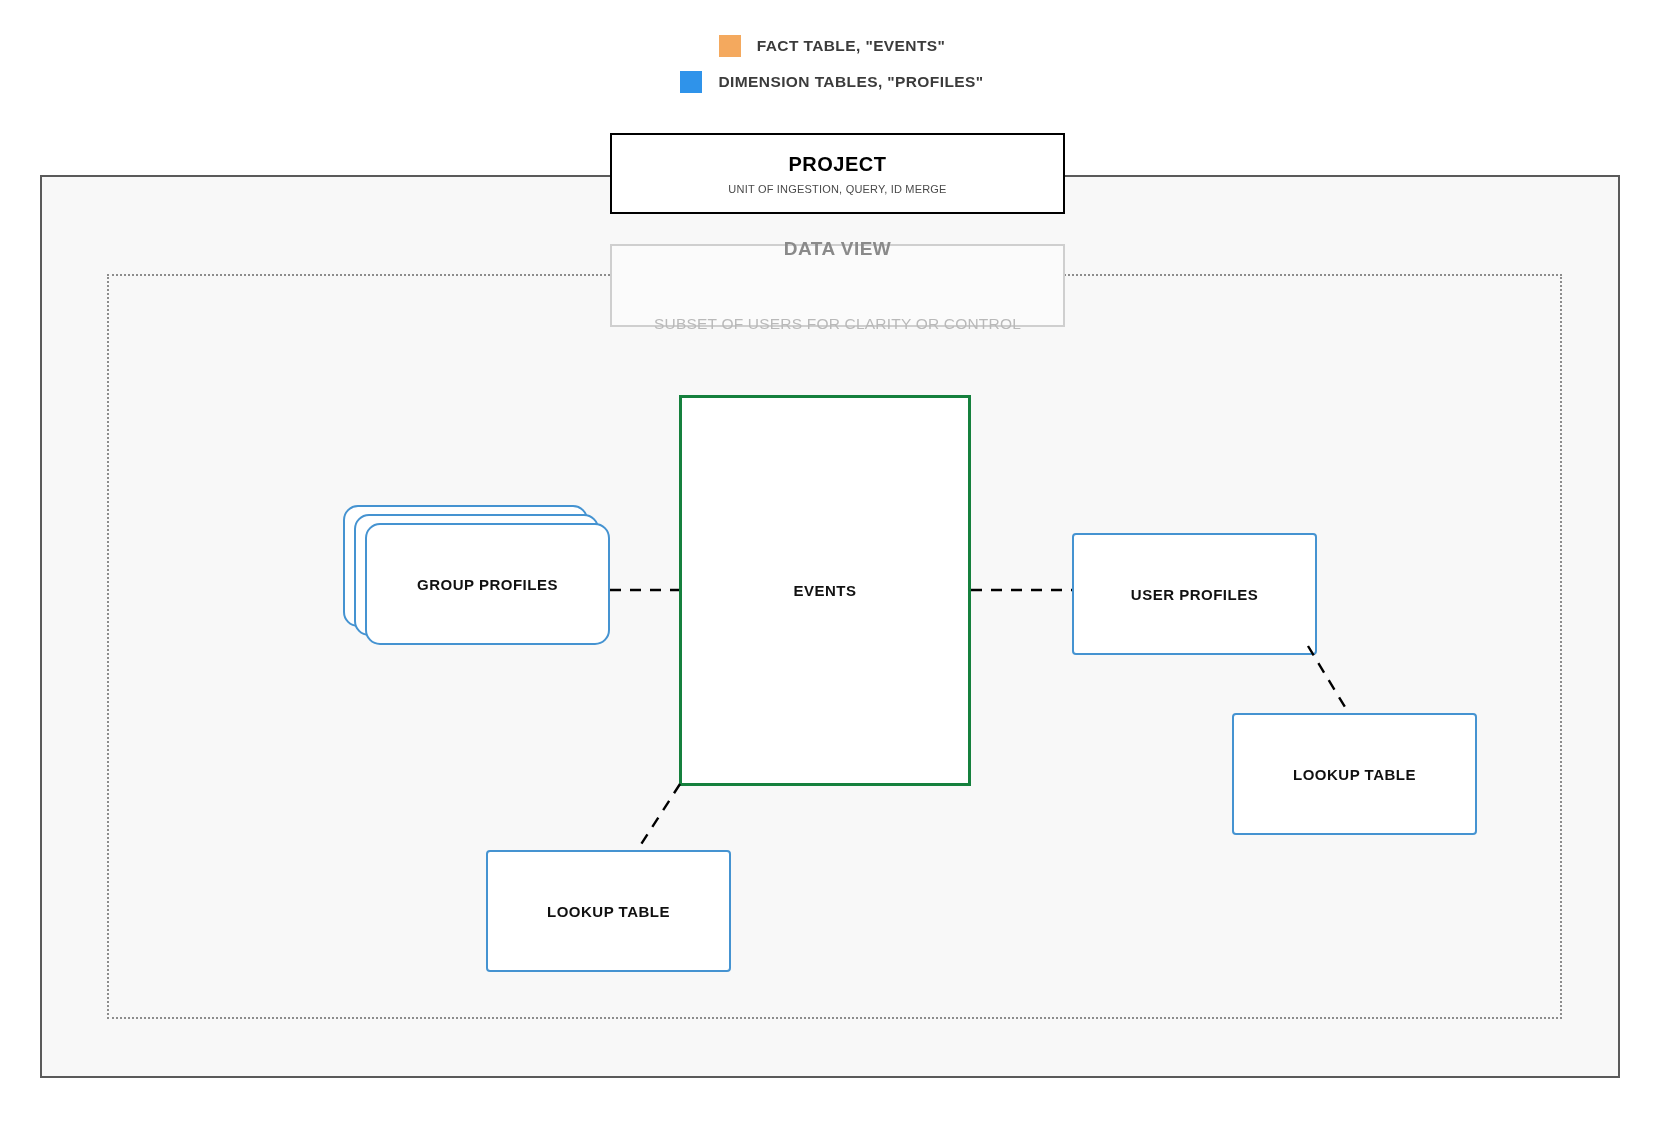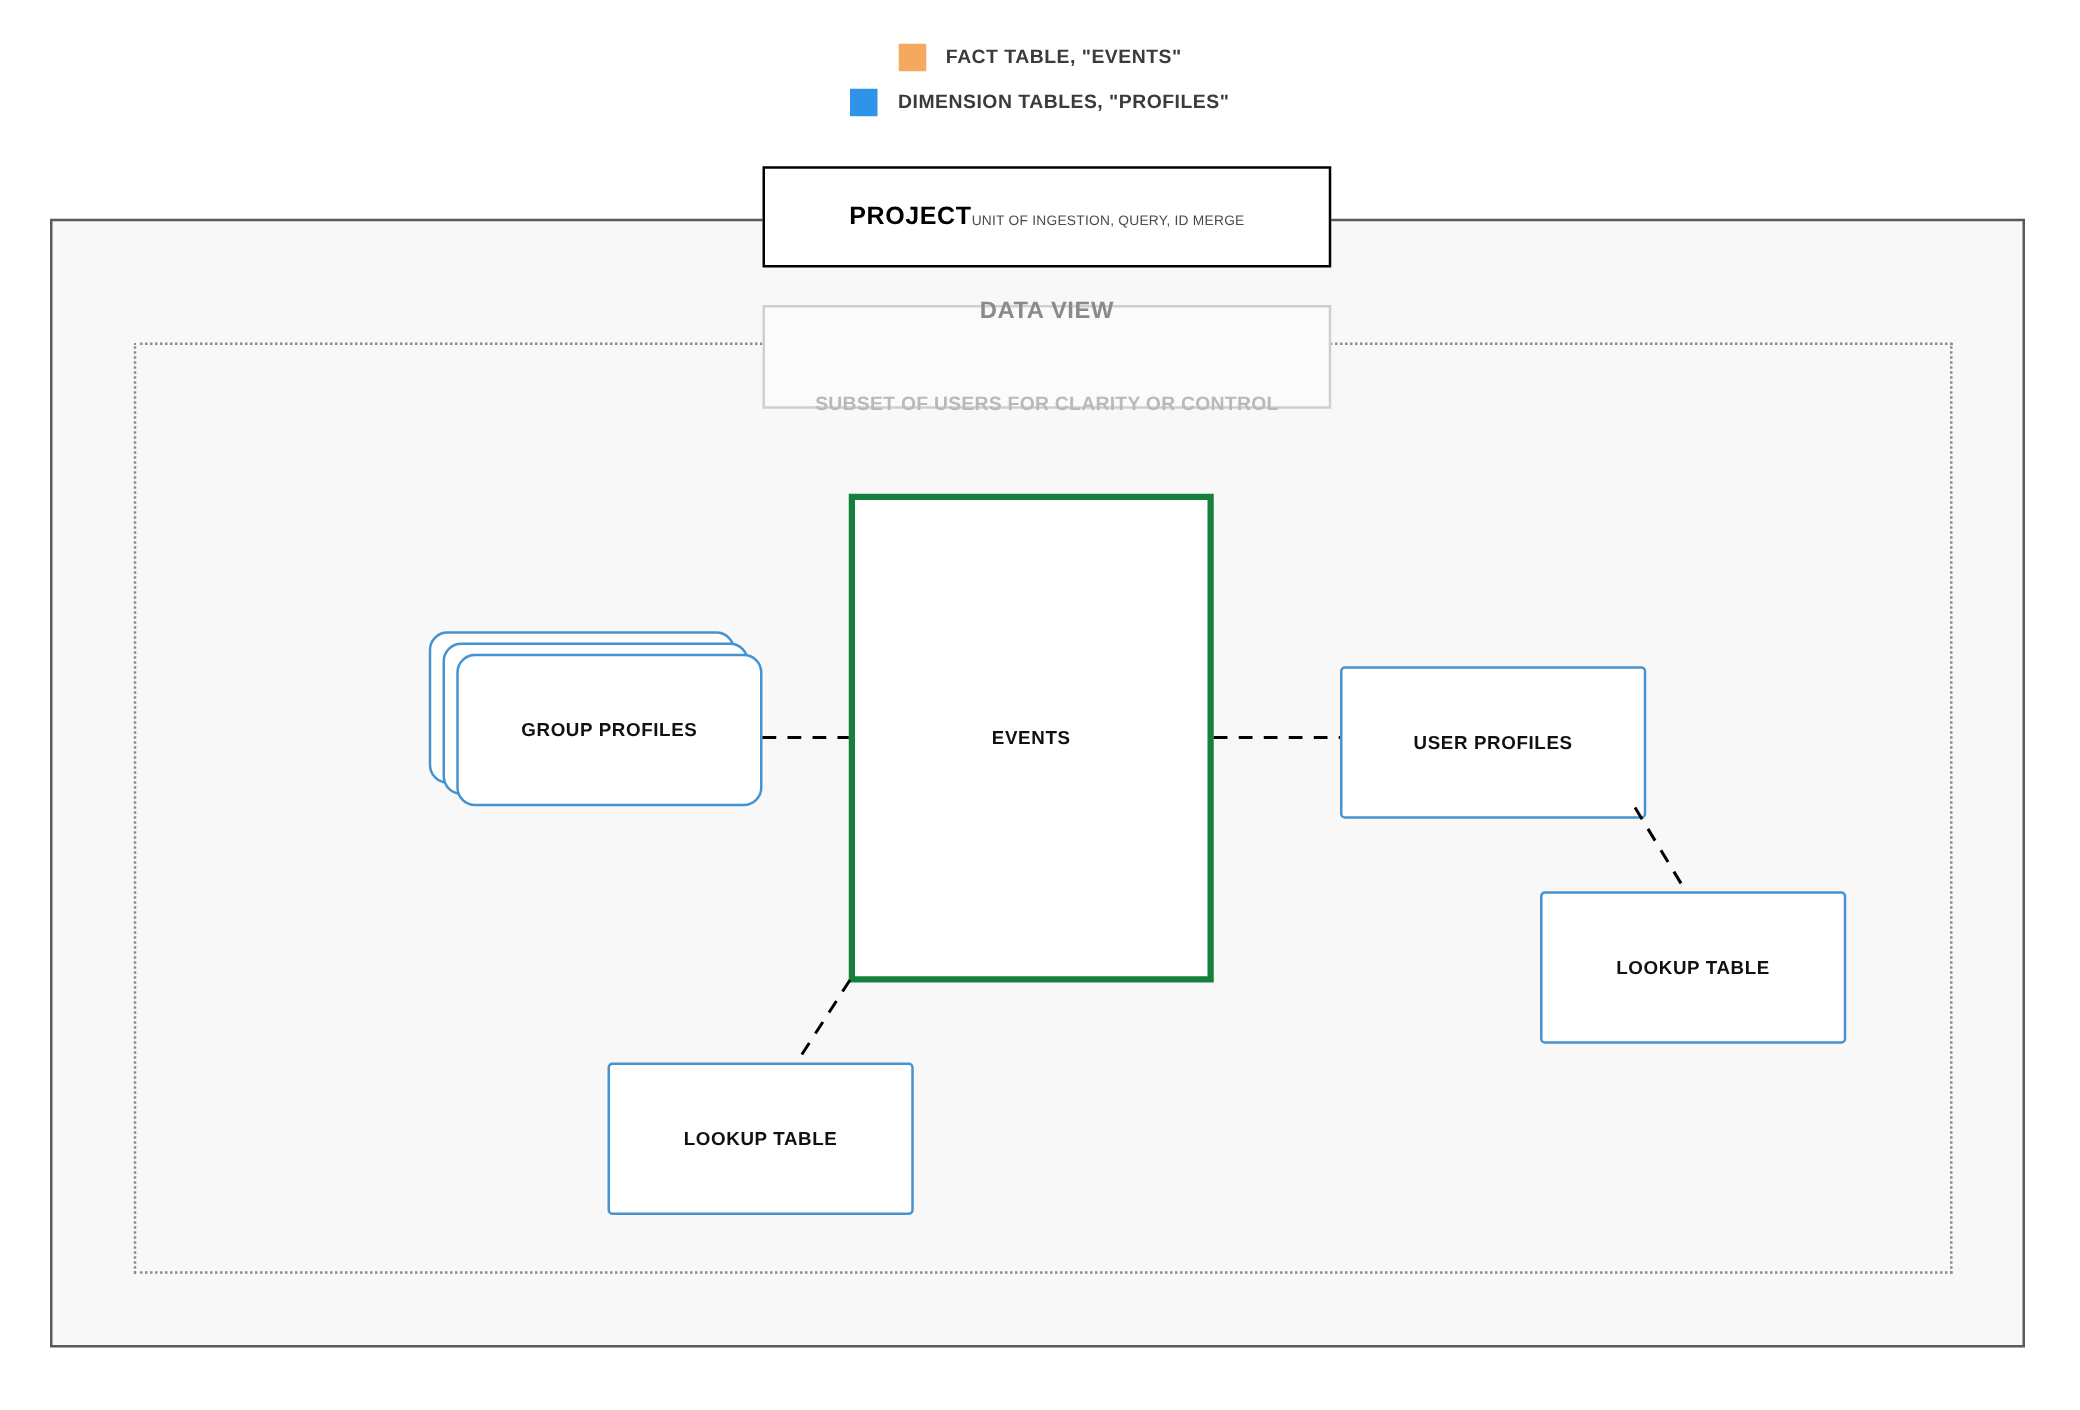--- a/index.html
+++ b/index.html
@@ -24,51 +24,51 @@
   
   .project-container{
     position:absolute;left:40px;top:175px;width:1580px;height:903px;
     background:#f8f8f8;border:2px solid #5a5a5a;box-sizing:border-box;
   }
 
   
   .project-box{
     position:absolute;left:610px;top:133px;width:455px;height:81px;
     background:#ffffff;border:2.5px solid #000000;box-sizing:border-box;
-    display:flex;flex-direction:row;align-items:center;justify-content:center;
+    display:flex;flex-direction:column;align-items:center;justify-content:center;
     z-index:6;
   }
   .project-title{font-size:20px;font-weight:bold;color:#000;letter-spacing:.5px;}
   .project-sub{font-size:11px;color:#4a4a4a;margin-top:7px;letter-spacing:.2px;}
 
   
   .dataview-container{
     position:absolute;left:105px;top:272px;width:1455px;height:745px;
     border:2px dotted #8d8d8d;box-sizing:border-box;background:transparent;
   }
   .dataview-box{
     position:absolute;left:610px;top:244px;width:455px;height:83px;
     background:#fbfbfb;border:2px solid #cfcfcf;box-sizing:border-box;
     display:flex;flex-direction:column;align-items:center;justify-content:center;
     z-index:5;
     gap:48px;
   }
   .dataview-title{font-size:19px;font-weight:bold;color:#8a8a8a;letter-spacing:.5px;}
-  .dataview-sub{font-size:15.5px;color:#b9b9b9;margin-top:7px;letter-spacing:.2px;font-weight:bold;}
+  .dataview-sub{font-size:15.5px;color:#b9b9b9;margin-top:7px;letter-spacing:.2px;}
 
   
   .node{
     position:absolute;background:#ffffff;box-sizing:border-box;
     display:flex;align-items:center;justify-content:center;
     font-size:15px;font-weight:bold;color:#111;letter-spacing:.5px;
     z-index:3;
   }
   .node-events{
     left:679px;top:395px;width:292px;height:391px;
-    border:5px solid #15803d;border-radius:0;
+    border:3px solid #15803d;border-radius:0;
   }
   .node-round{border:2.2px solid #4593d1;border-radius:4px;}
 
   .group-stack{position:absolute;left:343px;top:505px;width:258px;height:173px;z-index:3;}
   .stack-card{
     position:absolute;width:245px;height:122px;
     background:#ffffff;border:2.2px solid #4593d1;border-radius:15px;box-sizing:border-box;
   }
   .stack-card.c1{left:0;top:0;}
   .stack-card.c2{left:11px;top:9px;}

